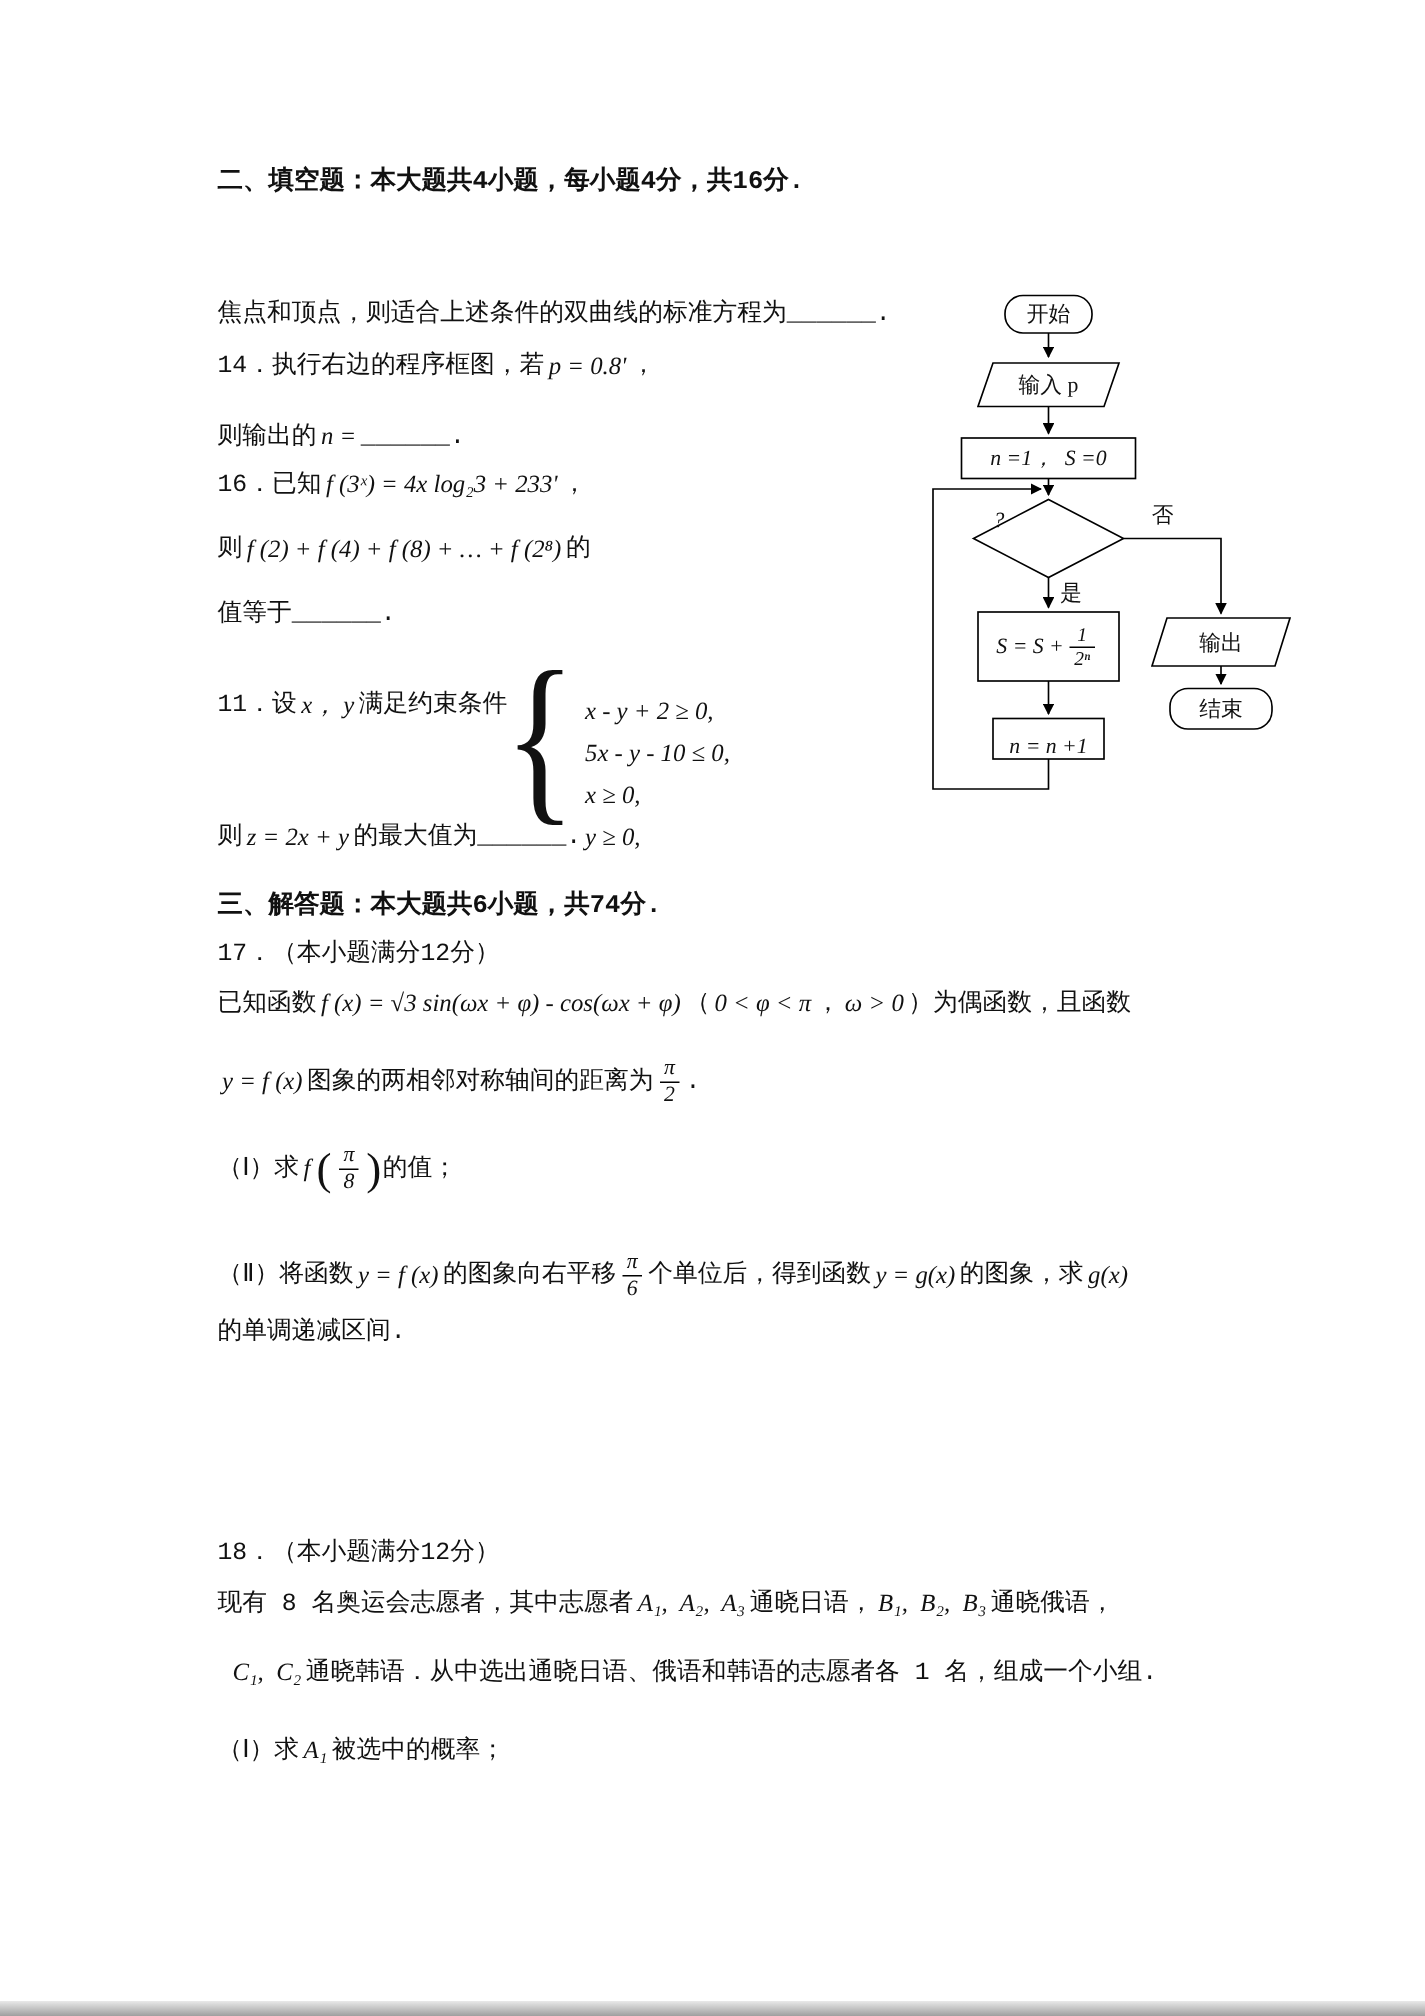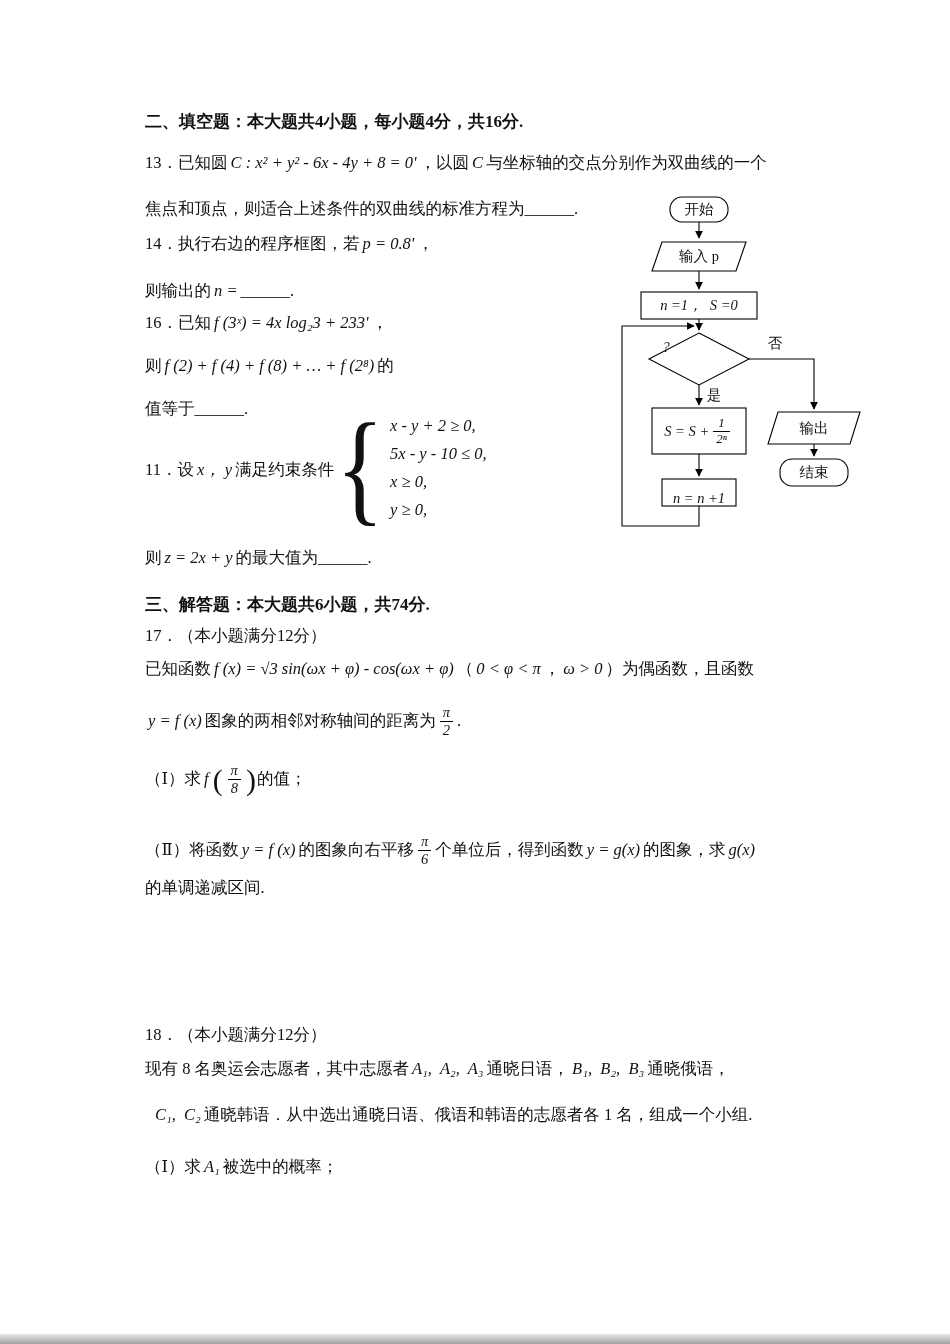--- a/index.html
+++ b/index.html
@@ -4,55 +4,48 @@
 <style>
   html, body { margin:0; padding:0; }
   body {
     width:950px; height:1344px; position:relative; overflow:hidden;
     background:#ffffff; color:#111;
     font-family:"Liberation Serif","DejaVu Serif",serif;
   }
   .page { position:absolute; left:0; top:0; width:950px; height:1334px; background:#ffffff; }
   .line { position:absolute; display:flex; align-items:center; font-size:16.5px; white-space:pre; line-height:1.3; height:24px; }
   .bold { font-weight:bold; font-size:17px; }
-  .cn { font-style:normal; }
+  .cn { font-style:normal;font-family:Liberation Mono, monospace; }
   .math { font-style:italic; padding:0 3px; }
   .frac { display:inline-flex; flex-direction:column; align-items:center; font-style:italic; line-height:1.15; font-size:14.5px; margin:0 4px; }
   .frac .den { border-top:1px solid #000; padding:0 3px; }
   .bigp { font-size:30px; font-style:normal; font-weight:300; padding:0 1px; }
   .brace-row { position:absolute; display:flex; align-items:center; white-space:pre; }
   .brace { font-size:100px; line-height:1; transform:scaleY(1.25); transform-origin:center; font-weight:400; }
-  .cons { display:flex; flex-direction:column; margin-left:6px; }
+  .cons { display:flex; flex-direction:column; margin-left:6px;margin-top:48px; }
   .cline { height:28px; display:flex; align-items:center; font-style:italic; font-size:16.5px; white-space:pre; }
   .flowchart { position:absolute; left:608px; top:188px; width:280px; height:360px; font-size:14.5px; }
   .fc-svg { position:absolute; left:0; top:0; }
   .fc-svg rect, .fc-svg polygon { fill:#ffffff; stroke:#000; stroke-width:1.1; }
   .fc-svg line, .fc-svg polyline { stroke:#000; stroke-width:1.1; fill:none; }
   .fc-label { position:absolute; display:flex; align-items:center; justify-content:center; white-space:pre; }
   .fc-math { font-style:italic; }
   .fc-frac { font-size:13px; margin-left:4px; }
   .bottom-strip { position:absolute; left:0; top:1334px; width:950px; height:10px;
     background:linear-gradient(180deg,#e9e9e9,#9f9f9f); }
 </style>
 </head>
 <body>
 
 <div class="page">
 
   <div class="line bold" style="left:145px;top:110px;">
     <span class="cn">二、填空题：本大题共4小题，每小题4分，共16分.</span>
   </div>
 
-  <div class="line" style="left:145px;top:151px;">
-    <span class="cn">13．已知圆</span>
-    <span class="math">C : x² + y² - 6x - 4y + 8 = 0'</span>
-    <span class="cn">，以圆</span>
-    <span class="math">C</span>
-    <span class="cn">与坐标轴的交点分别作为双曲线的一个</span>
-  </div>
   <div class="line" style="left:145px;top:197px;">
     <span class="cn">焦点和顶点，则适合上述条件的双曲线的标准方程为______.</span>
   </div>
 
   <div class="line" style="left:145px;top:232px;">
     <span class="cn">14．执行右边的程序框图，若</span>
     <span class="math">p = 0.8'</span>
     <span class="cn">，</span>
   </div>
   <div class="line" style="left:145px;top:279px;">

